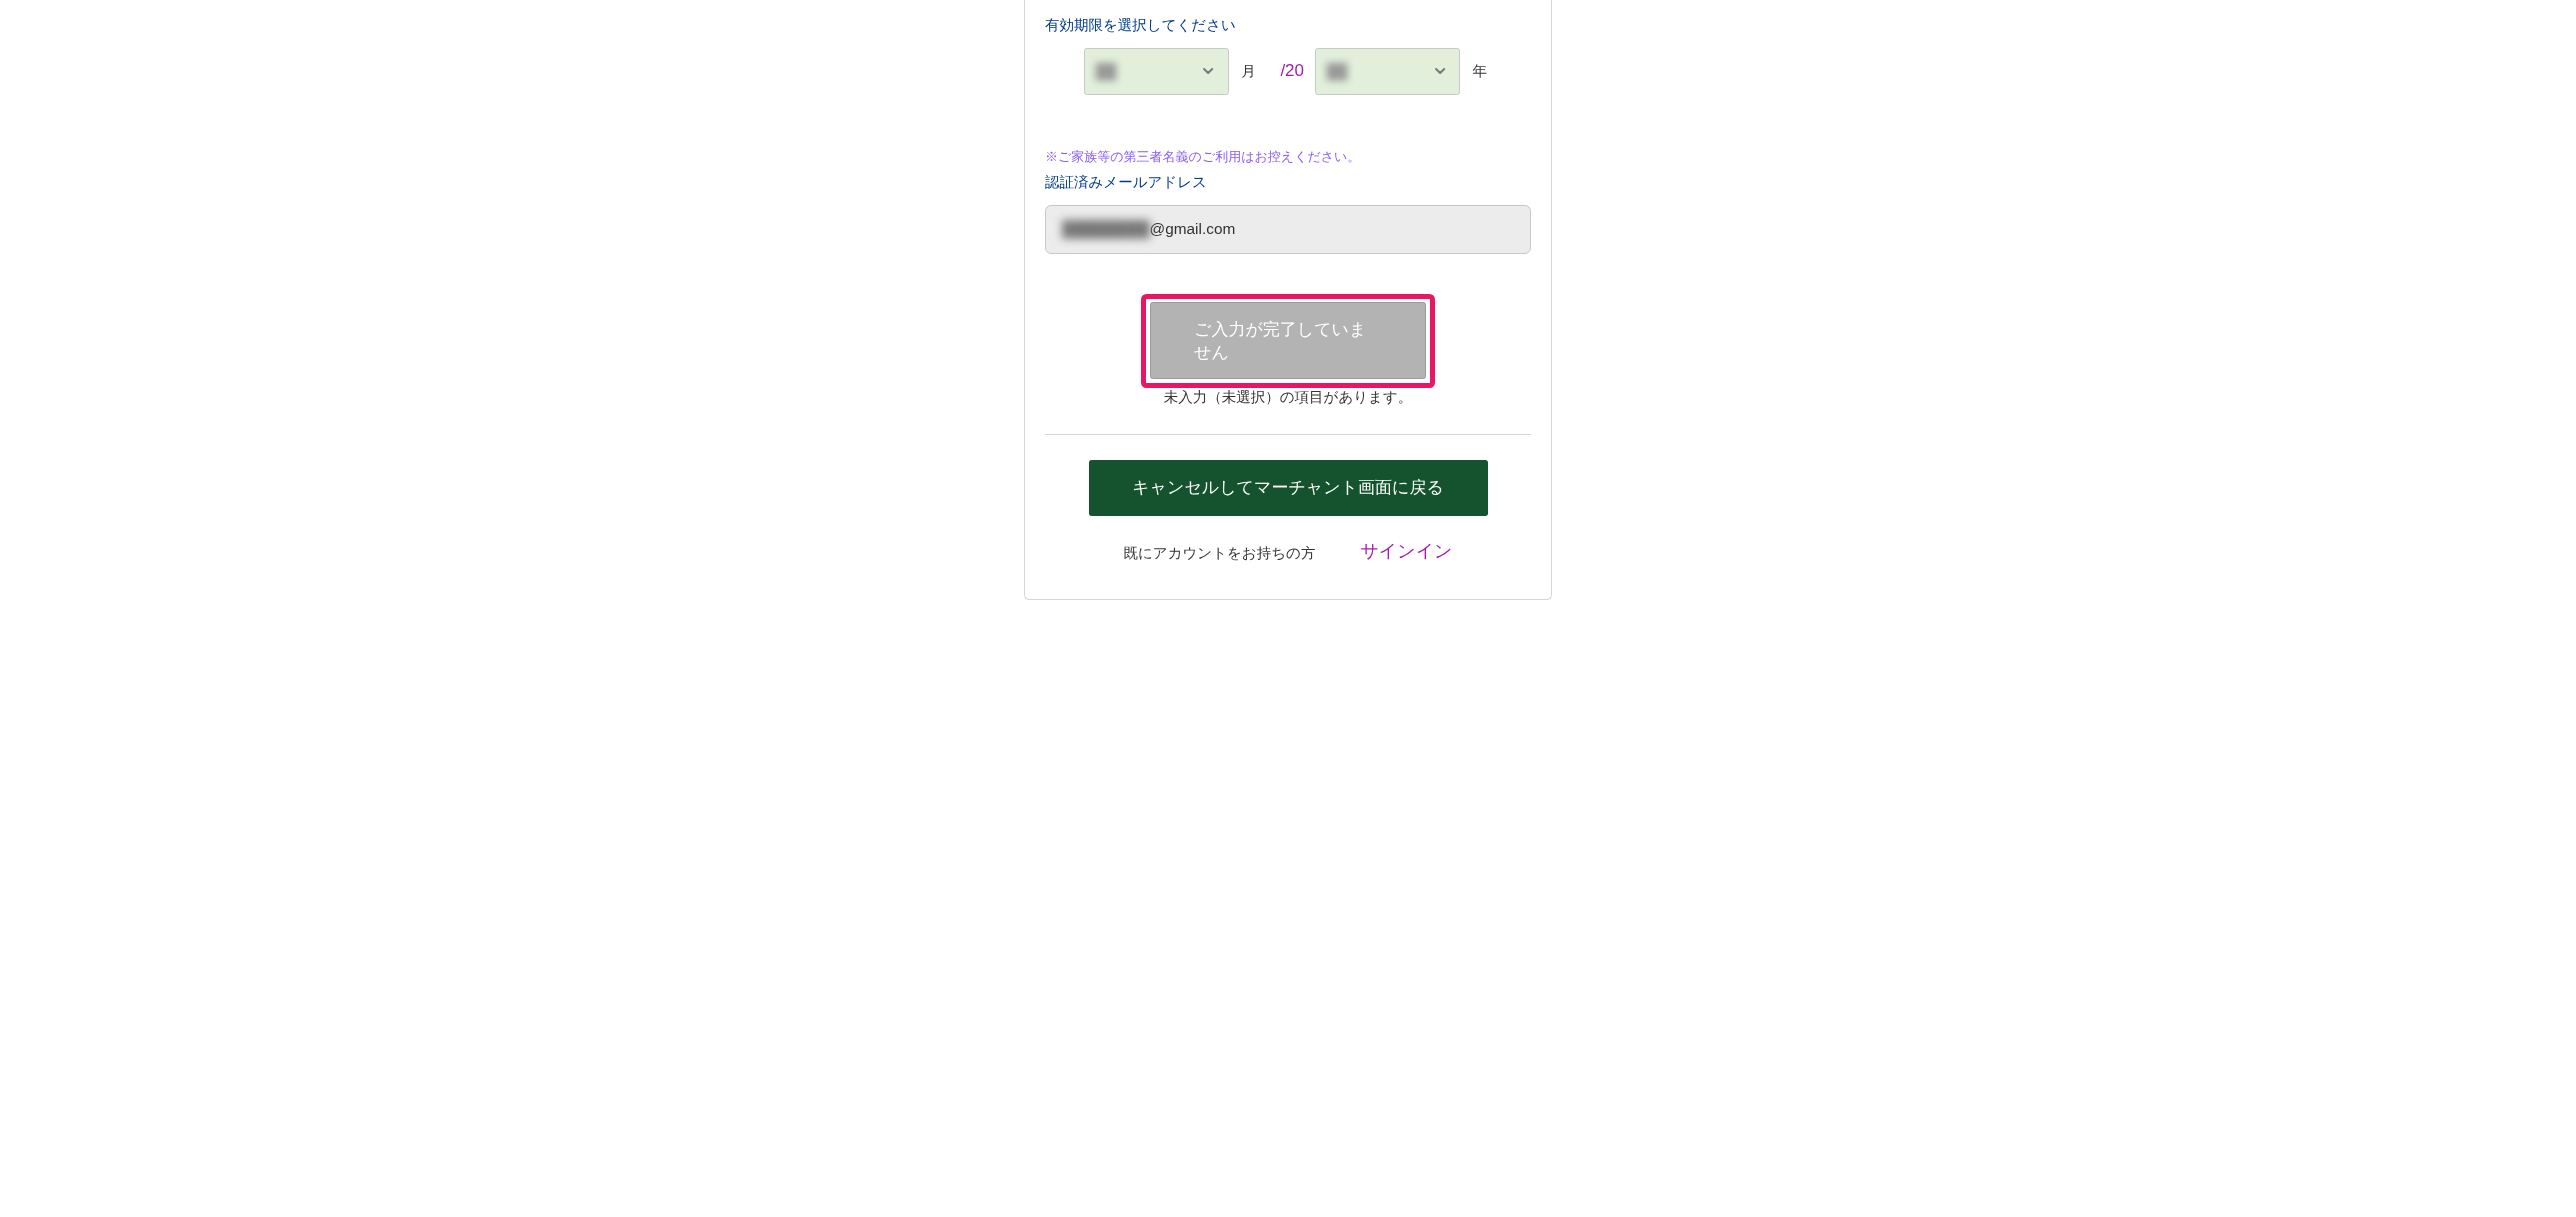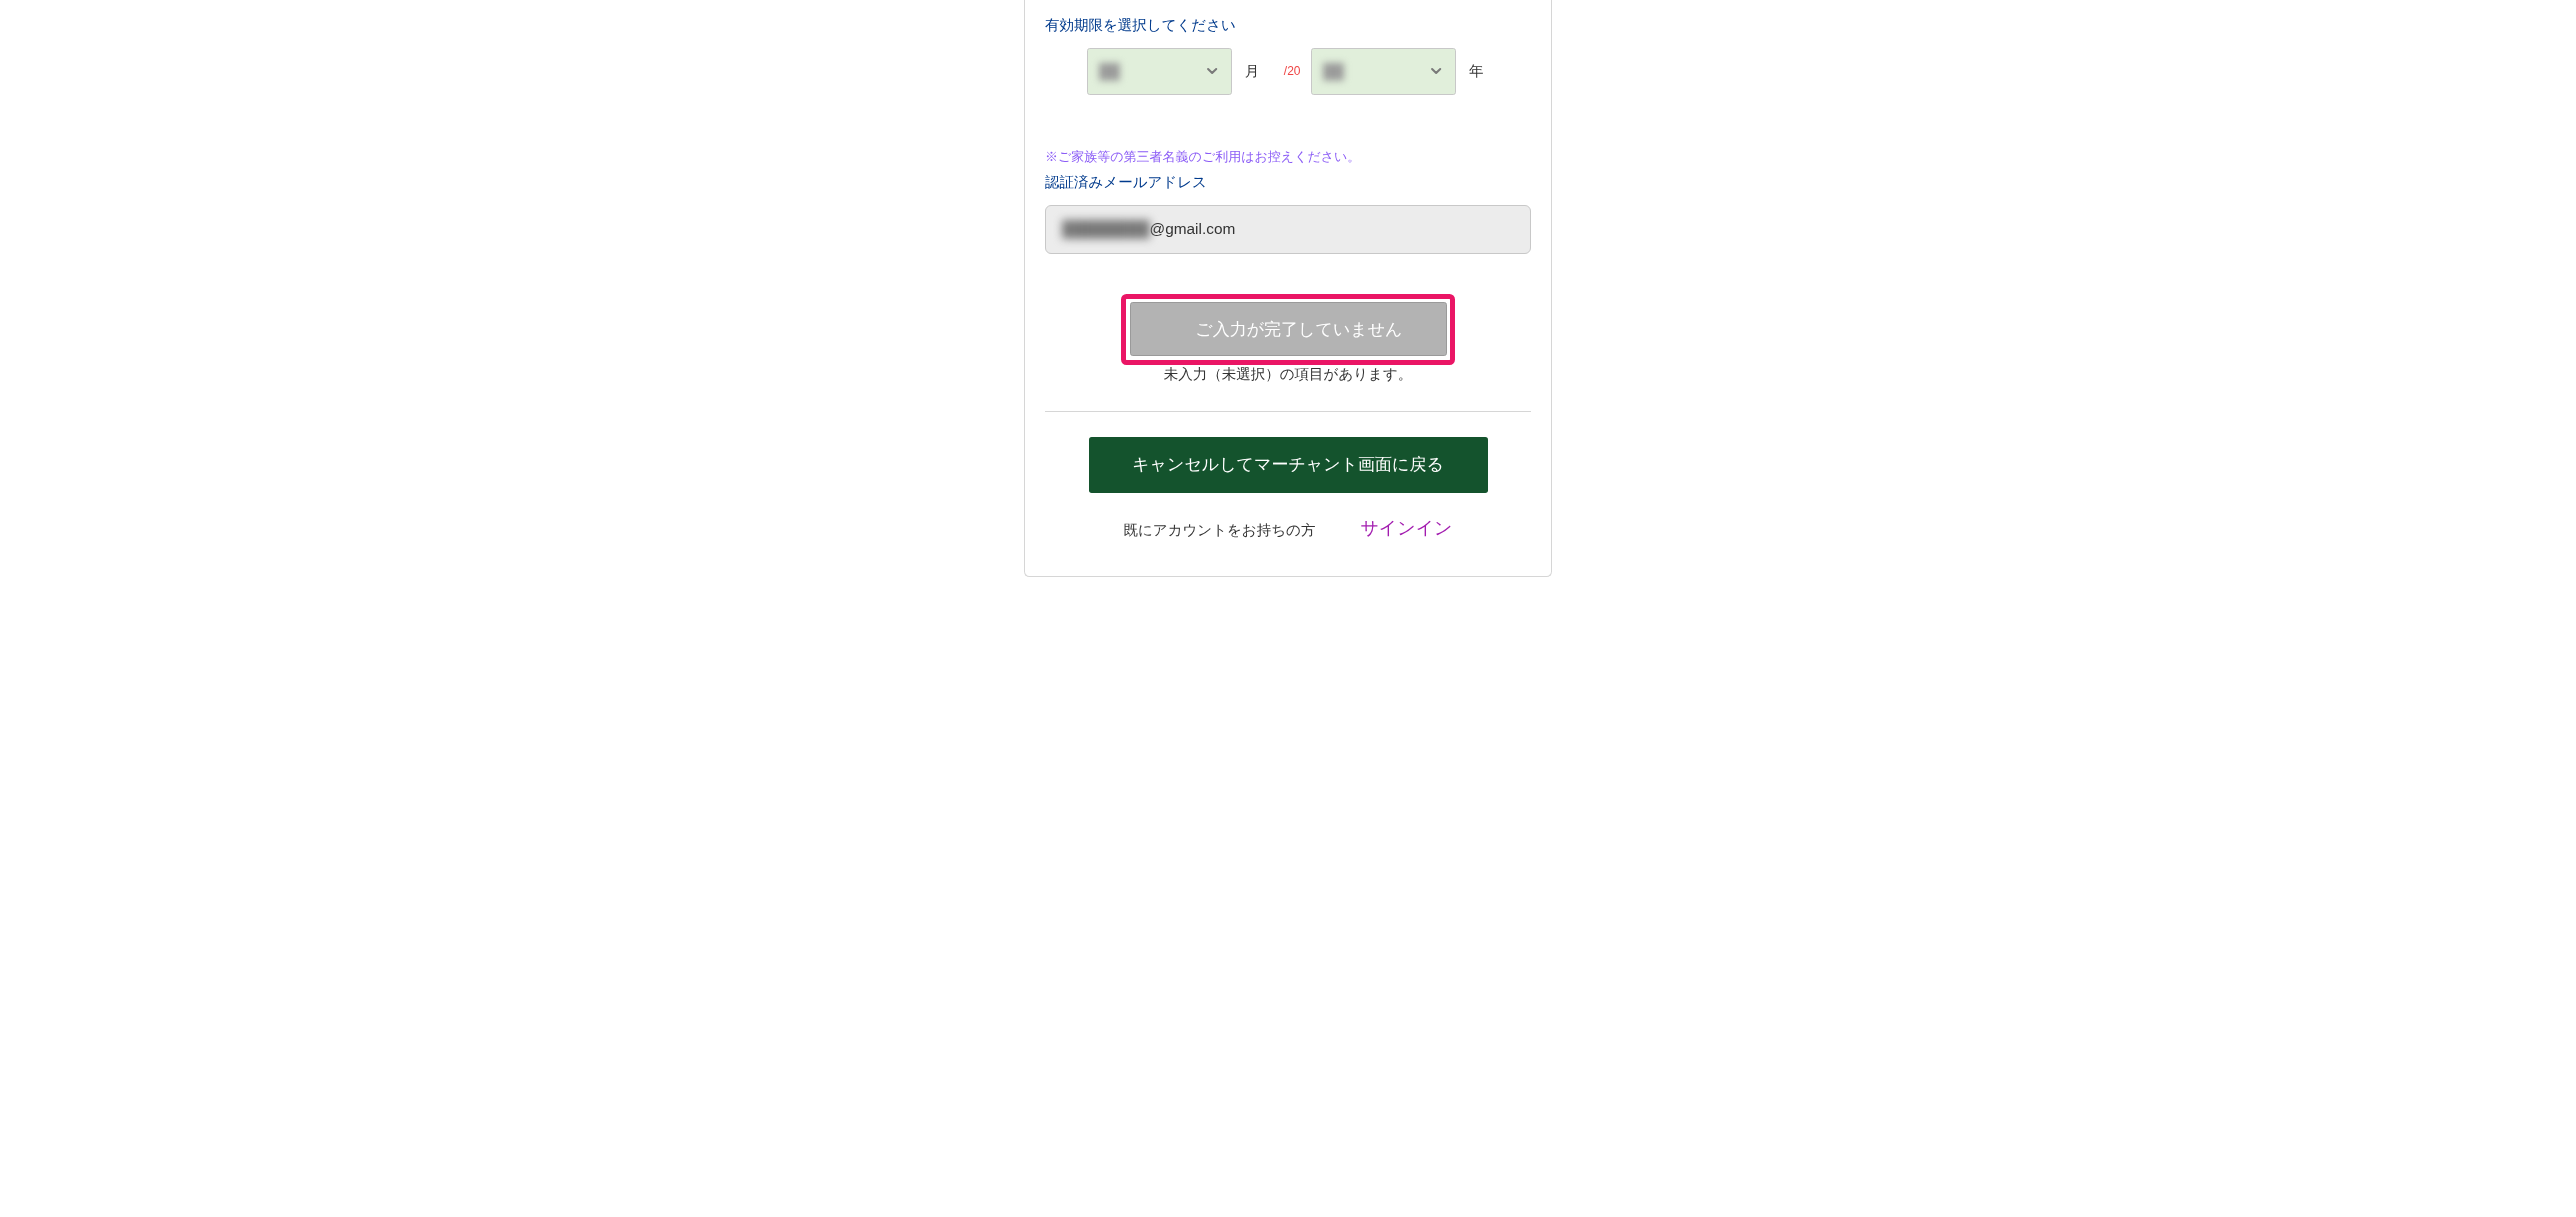--- a/index.html
+++ b/index.html
@@ -65,22 +65,22 @@
     .chevron svg {
       width: 100%;
       height: 100%;
     }
     .unit {
       color: #333;
       font-size: 14.5px;
       margin: 0 5.4px;
     }
     .year-prefix {
-      color: #ef4444;
-      font-size: 12px;
+      color: #a21caf;
+      font-size: 17px;
       margin-left: 12px;
       margin-right: 3.6px;
     }
     .warning {
       color: #8b5cf6;
       font-size: 13px;
       margin-top: 53px;
       margin-bottom: 7.2px;
     }
     .email-box {
@@ -110,22 +110,22 @@
       border-radius: 5.4px;
       padding: 3.6px;
     }
     .submit-btn {
       background: #b3b3b3;
       border: 0.9px solid #9a9a9a;
       color: #ffffff;
       font-size: 17px;
       padding: 14.5px 43px;
       border-radius: 2.7px;
-      width: 317px;
-      text-align: right;
+      width: 276px;
+      text-align: left;
       cursor: not-allowed;
     }
     .sub-msg {
       text-align: center;
       color: #333;
       font-size: 14.5px;
       margin-bottom: 27px;
     }
     .divider {
       border: none;

